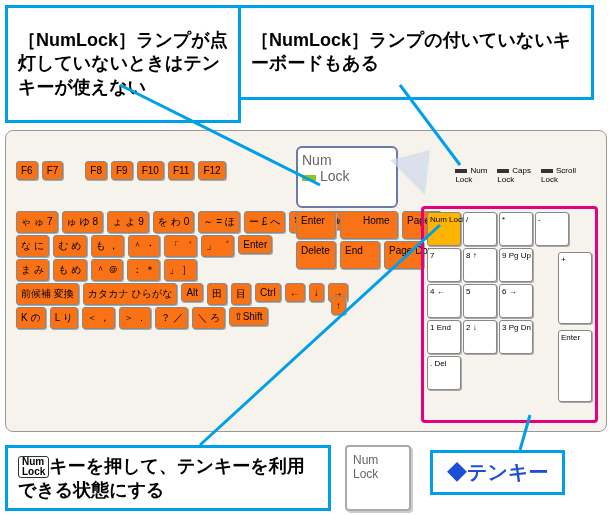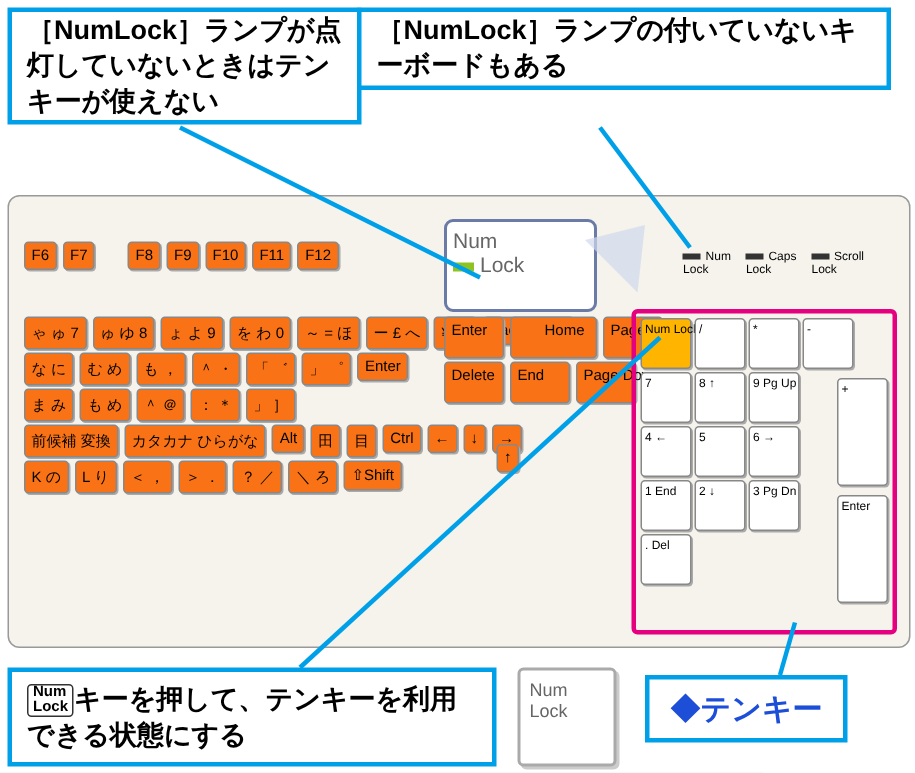--- a/index.html
+++ b/index.html
@@ -1,16 +1,16 @@
 <!DOCTYPE html>
 <html><head>
 <meta charset="utf-8">
 <style>
 body{margin:0;font-family:"MS PGothic","Hiragino Sans",sans-serif;background:#fff;width:610px;height:515px;position:relative;overflow:hidden}
-.callout{position:absolute;border:3px solid #00a0e9;background:#fff;padding:1px 10px;font-size:18px;line-height:1.3;font-weight:bold}
+.callout{position:absolute;border:3px solid #00a0e9;background:#fff;padding:21px 10px;font-size:18px;line-height:1.3;font-weight:bold}
 .keyboard{position:absolute;left:5px;top:130px;width:600px;height:300px;background:#f5f3ec;border:1px solid #999;border-radius:8px}
 .fn-row{position:absolute;top:30px;left:10px}
 .key{display:inline-block;background:#f97316;border:1px solid #888;border-radius:3px;font-size:10px;padding:3px 4px;margin-right:4px;box-shadow:1px 1px 0 #aaa;vertical-align:top;text-align:left}
 .main-rows{position:absolute;top:80px;left:10px}
 .row{margin-bottom:2px;white-space:nowrap}
 .nav-cluster{position:absolute;top:80px;left:290px}
 .tenkey{position:absolute;top:75px;left:415px;width:165px;height:205px;border:3px solid #e4007f;border-radius:4px;padding:3px}
 .tenkey .row{display:flex;gap:2px;margin-bottom:2px}
 .tk{background:#fff;border:1px solid #888;border-radius:3px;font-size:8px;width:34px;height:34px;padding:2px;box-sizing:border-box;position:relative;box-shadow:1px 1px 0 #aaa}
 .tk-wide{width:72px}

